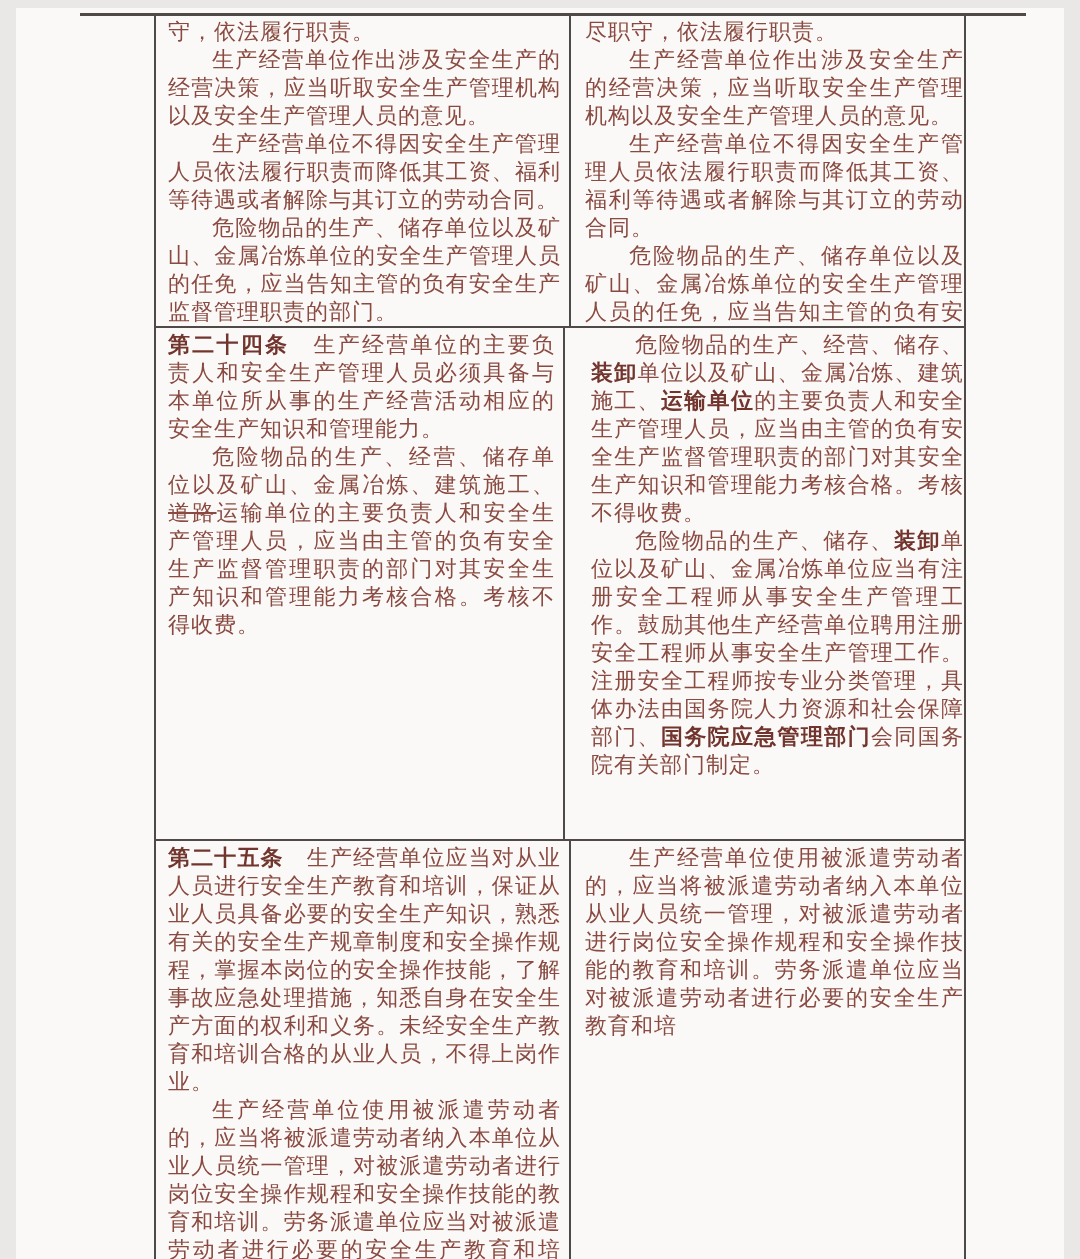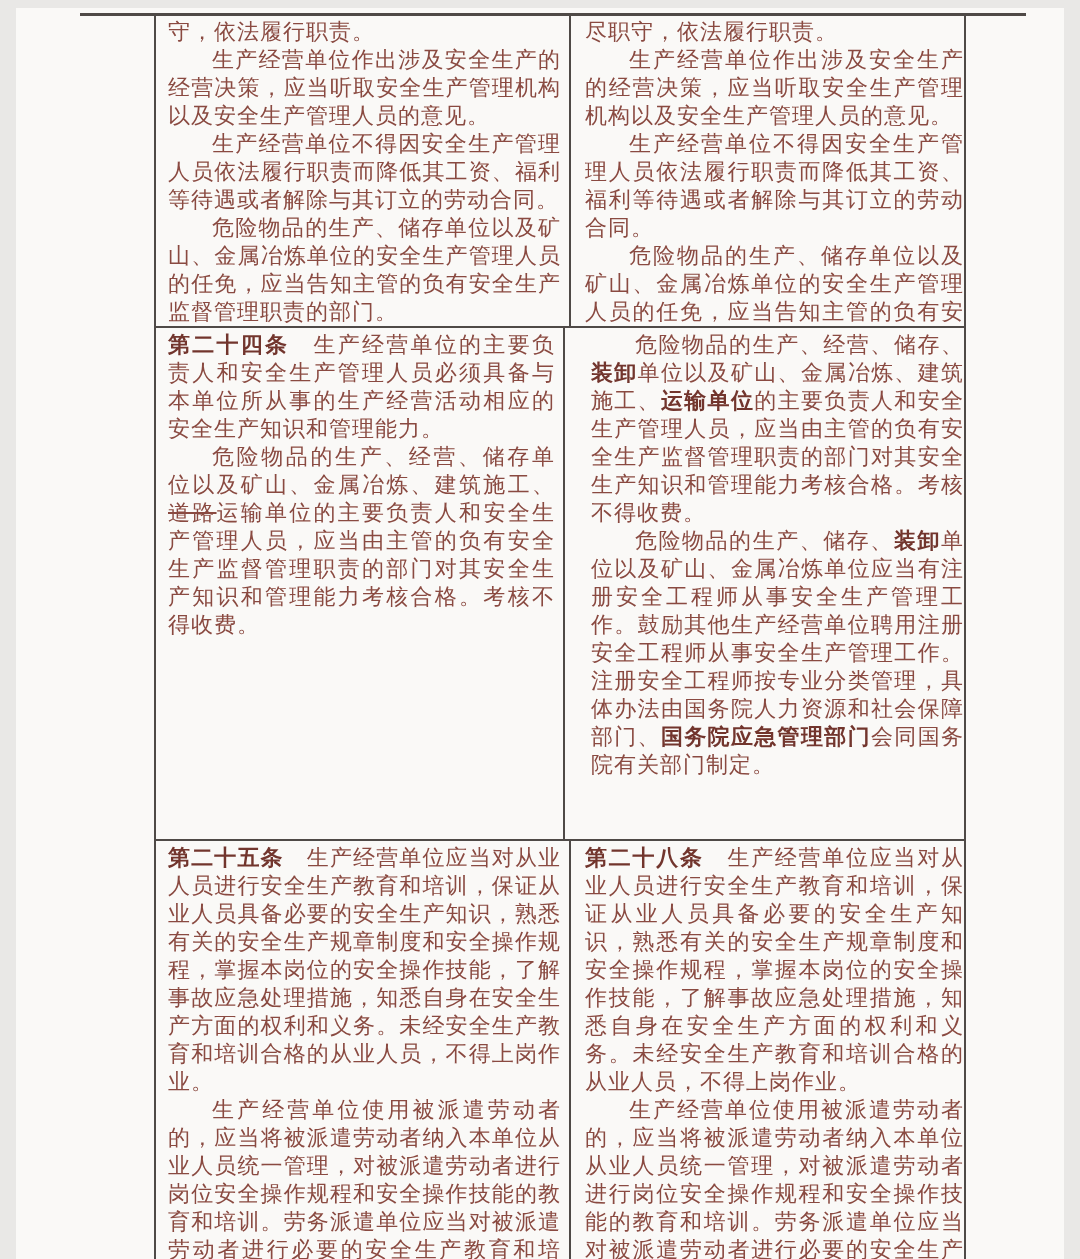--- a/index.html
+++ b/index.html
@@ -95,18 +95,17 @@
           <p class="para indent"><span class="run normal">危险物品的生产、经营、储存、</span><span class="run bold">装卸</span><span class="run normal">单位以及矿山、金属冶炼、建筑施工、</span><span class="run bold">运输单位</span><span class="run normal">的主要负责人和安全生产管理人员，应当由主管的负有安全生产监督管理职责的部门对其安全生产知识和管理能力考核合格。考核不得收费。</span></p>
           <p class="para indent"><span class="run normal">危险物品的生产、储存、</span><span class="run bold">装卸</span><span class="run normal">单位以及矿山、金属冶炼单位应当有注册安全工程师从事安全生产管理工作。鼓励其他生产经营单位聘用注册安全工程师从事安全生产管理工作。注册安全工程师按专业分类管理，具体办法由国务院人力资源和社会保障部门、</span><span class="run bold">国务院应急管理部门</span><span class="run normal">会同国务院有关部门制定。</span></p>
         </div>
       </div>
       <div class="trow">
         <div class="cell left">
           <p class="para"><span class="run bold">第二十五条</span><span class="run normal">　生产经营单位应当对从业人员进行安全生产教育和培训，保证从业人员具备必要的安全生产知识，熟悉有关的安全生产规章制度和安全操作规程，掌握本岗位的安全操作技能，了解事故应急处理措施，知悉自身在安全生产方面的权利和义务。未经安全生产教育和培训合格的从业人员，不得上岗作业。</span></p>
           <p class="para indent"><span class="run normal">生产经营单位使用被派遣劳动者的，应当将被派遣劳动者纳入本单位从业人员统一管理，对被派遣劳动者进行岗位安全操作规程和安全操作技能的教育和培训。劳务派遣单位应当对被派遣劳动者进行必要的安全生产教育和培训。</span></p>
         </div>
         <div class="cell right">
-          <p class="para"><span class="run bold">第二十八条</span><span class="run normal">　生产经营单位应当对从业人员进行安全生产教育和培训，保证从业人员具备必要的安全生产知识，熟悉有关的安全生产规章制度和安全操作规程，掌握本岗位的安全操作技能，了解事故应急处理措施，知悉自身在安全生产方面的权利和义务。未经安全生产教育和培训合格的从业人员，不得上岗作业。</span></p>
           <p class="para indent"><span class="run normal">生产经营单位使用被派遣劳动者的，应当将被派遣劳动者纳入本单位从业人员统一管理，对被派遣劳动者进行岗位安全操作规程和安全操作技能的教育和培训。劳务派遣单位应当对被派遣劳动者进行必要的安全生产教育和培</span></p>
         </div>
       </div>
     </div>
 </div>
 
 </body></html>

